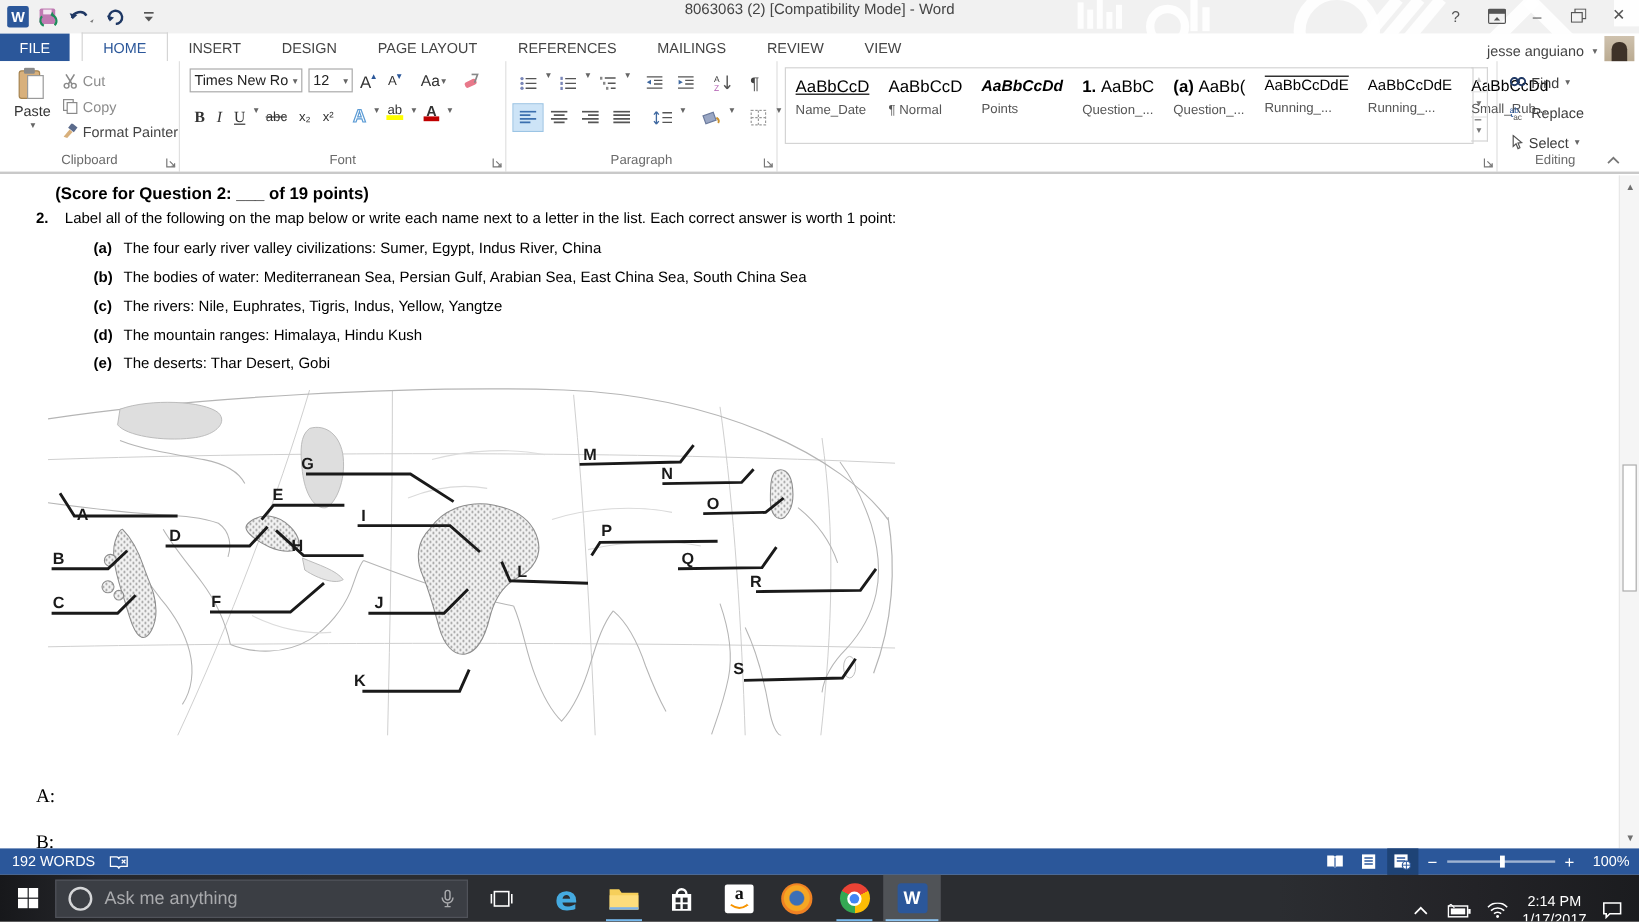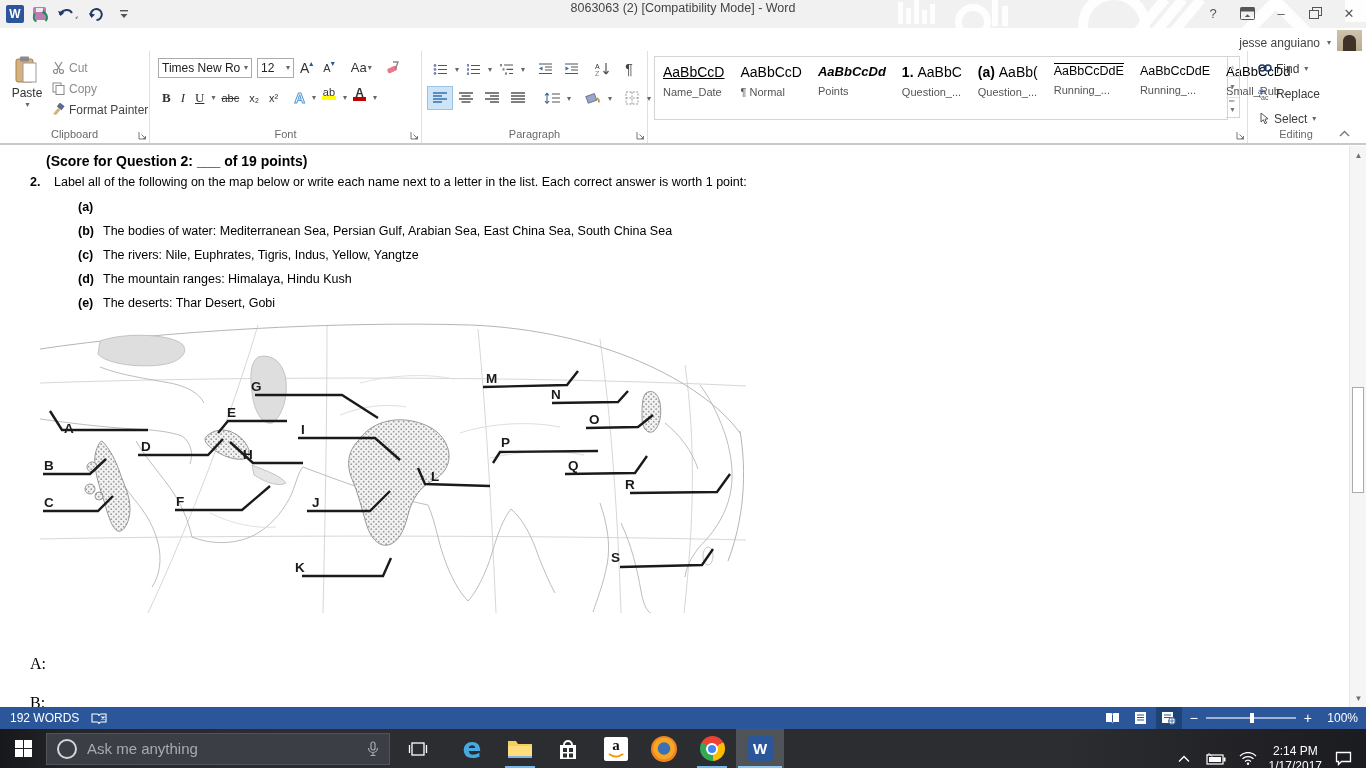--- a/index.html
+++ b/index.html
@@ -35,21 +35,21 @@
   .drop{font-size:8px;color:#666;margin-left:1px;}
   
   #g-clipboard{width:150px;}
   #paste-btn{position:absolute;left:6px;top:5px;width:42px;height:72px;text-align:center;font-size:12px;color:#333;}
   .small-cmd{display:flex;align-items:center;gap:4px;font-size:12px;color:#5a5a5a;height:21px;}
   #clip-cmds{position:absolute;left:52px;top:6px;}
   
   #g-font{width:272px;}
   .combo{display:inline-flex;align-items:center;justify-content:space-between;border:1px solid #ababab;background:#fff;
     height:20px;font-size:12px;color:#222;padding:0 3px;box-sizing:border-box;}
-  .fmt-row{position:absolute;left:8px;display:flex;align-items:center;gap:2px;}
+  .fmt-row{position:absolute;left:8px;display:flex;gap:2px;}
   .fmt{font-size:13px;color:#333;padding:0 4px;height:21px;display:inline-flex;align-items:center;}
   .hl-bar{display:inline-block;width:14px;height:4px;background:#ffff00;margin-top:-2px;}
   .fc-bar{display:inline-block;width:13px;height:4px;background:#c00000;margin-top:-2px;}
   .stack{display:inline-flex;flex-direction:column;align-items:center;line-height:1;}
   
   #g-paragraph{width:226px;}
   .micon{display:inline-flex;align-items:center;justify-content:center;width:24px;height:22px;}
   .micon.sel{background:#cde4f7;outline:1px solid #9bc4e4;}
   
   #g-styles{width:600px;}
@@ -193,20 +193,32 @@
       <div class="win-btn">
         <svg width="13" height="12" viewBox="0 0 13 12">
           <rect x="3.5" y="0.5" width="9" height="8" fill="none" stroke="#555"></rect>
           <rect x="0.5" y="3.5" width="9" height="8" fill="#f1f1f1" stroke="#555"></rect>
         </svg>
       </div>
       <div class="win-btn">✕</div>
     </div>
   </div>
 
+  <div id="tabrow">
+    <div class="tab-file">FILE</div>
+    <div style="width:10px;"></div>
+    <div class="tab active">HOME</div>
+    <div class="tab">INSERT</div>
+    <div class="tab">DESIGN</div>
+    <div class="tab">PAGE LAYOUT</div>
+    <div class="tab">REFERENCES</div>
+    <div class="tab">MAILINGS</div>
+    <div class="tab">REVIEW</div>
+    <div class="tab">VIEW</div>
+  </div>
   <div id="user-chip">
     <span>jesse anguiano</span>
     <span class="drop">▾</span>
     <div id="avatar"></div>
   </div>
 
   <div id="ribbon">
 
     <div class="rgroup" id="g-clipboard">
       <div id="paste-btn">
@@ -497,20 +509,21 @@
       </div>
     </div>
   </div>
 
   <div id="doc">
     <div class="doc-line" id="score-line">(Score for Question 2: ___ of 19 points)</div>
     <div class="doc-line" id="q-num">2.</div>
     <div class="doc-line" id="q-text">Label all of the following on the map below or write each name next to a letter in the list. Each correct answer is worth 1 point:</div>
 
     <div class="item-marker" style="top:54px;">(a)</div>
+    <div class="item-text" style="top:54px;">The four early river valley civilizations: Sumer, Egypt, Indus River, China</div>
     <div class="item-marker" style="top:78px;">(b)</div>
     <div class="item-text" style="top:78px;">The bodies of water: Mediterranean Sea, Persian Gulf, Arabian Sea, East China Sea, South China Sea</div>
     <div class="item-marker" style="top:102px;">(c)</div>
     <div class="item-text" style="top:102px;">The rivers: Nile, Euphrates, Tigris, Indus, Yellow, Yangtze</div>
     <div class="item-marker" style="top:126px;">(d)</div>
     <div class="item-text" style="top:126px;">The mountain ranges: Himalaya, Hindu Kush</div>
     <div class="item-marker" style="top:150px;">(e)</div>
     <div class="item-text" style="top:150px;">The deserts: Thar Desert, Gobi</div>
 
     <div id="map-wrap">

